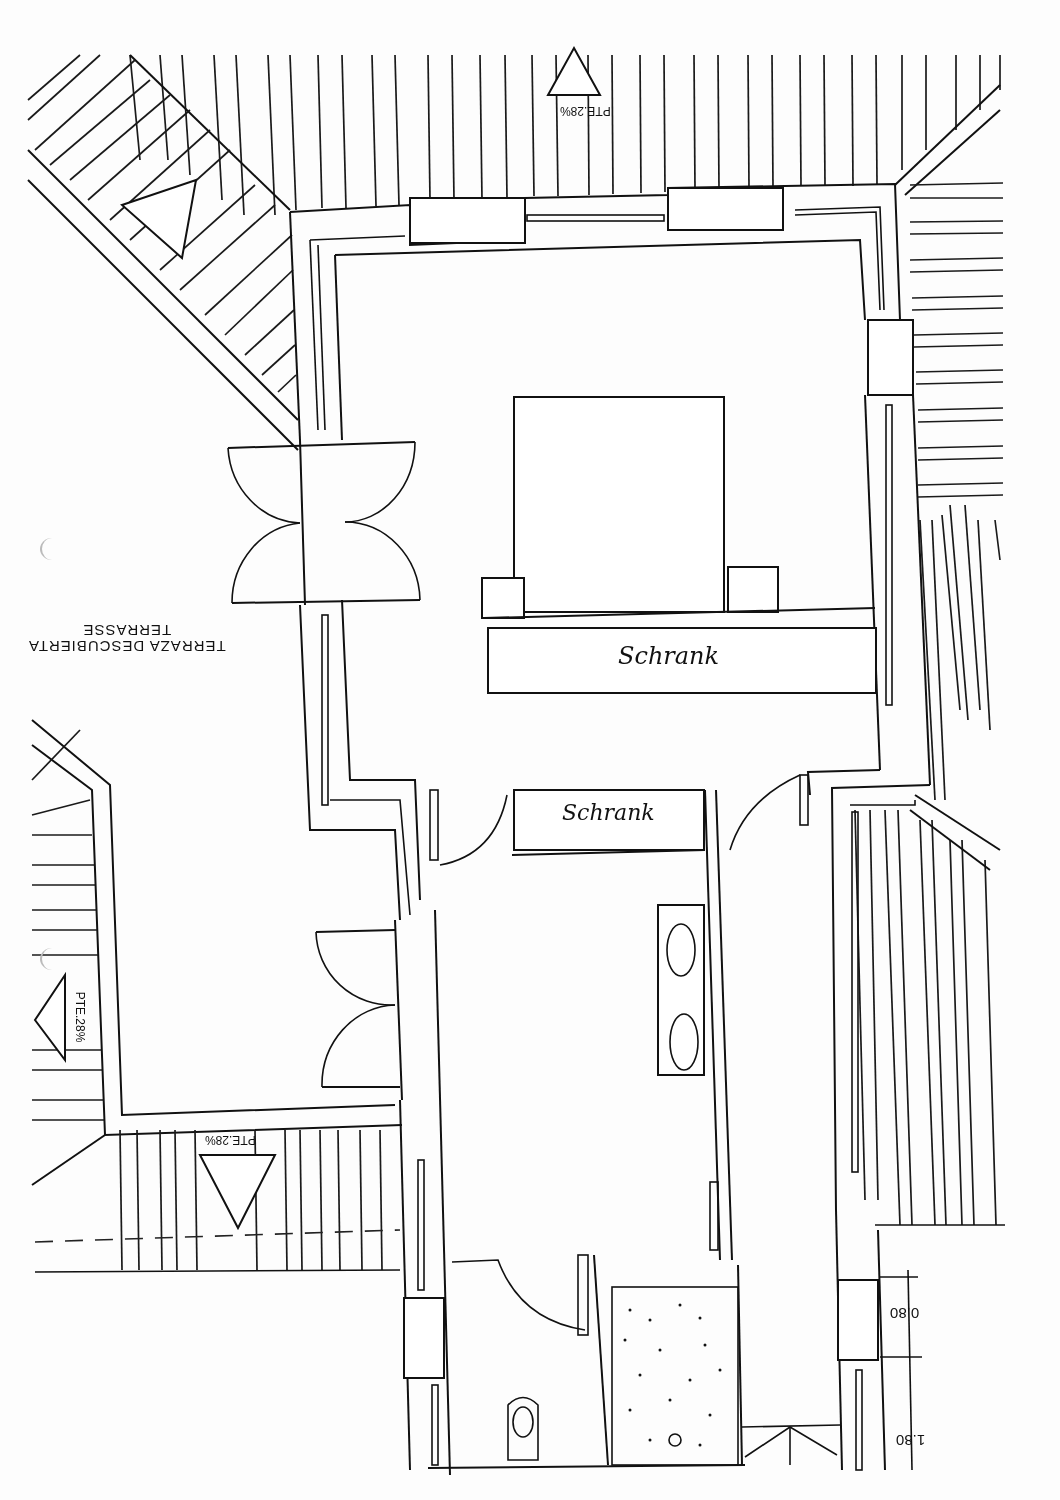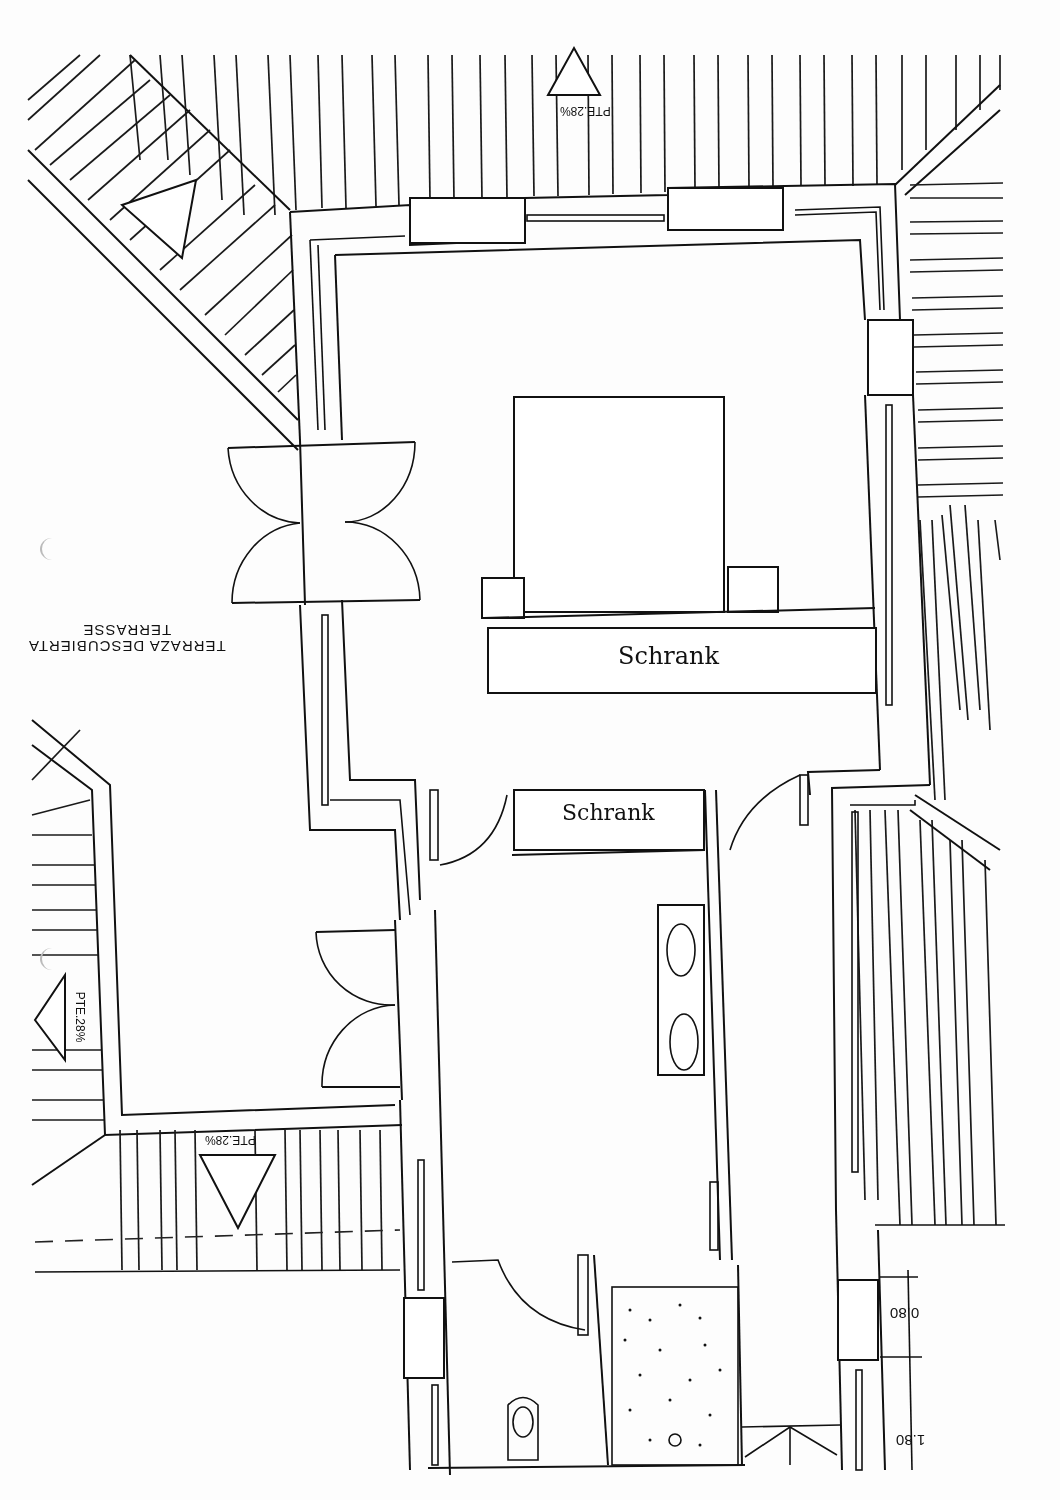--- a/index.html
+++ b/index.html
@@ -11,21 +11,21 @@
     .hatch { stroke: #1a1a1a; stroke-width: 1.7; }
     .dash { stroke: #222; stroke-width: 1.6; stroke-dasharray: 18 12; }
     .fillw { fill: #fff; stroke: #111; stroke-width: 2; }
     .lbl { position: absolute; font-family: "Liberation Sans", sans-serif; color: #111; white-space: nowrap; }
     .upside { transform: rotate(180deg); transform-origin: center; }
     .terrace { left: 28px; top: 622px; font-size: 15px; letter-spacing: 1px; text-align: center; line-height: 16px; }
     .slope { font-size: 12px; }
     .slope-top { left: 560px; top: 104px; }
     .slope-bot { left: 205px; top: 1133px; }
     .slope-left { left: 55px; top: 1010px; transform: rotate(90deg); }
-    .hand { font-family: "DejaVu Serif", serif; font-size: 24px; }
+    .hand { font-family: "DejaVu Serif", serif; font-style: italic; font-size: 24px; }
     .schrank1 { left: 618px; top: 642px; }
     .schrank2 { left: 562px; top: 800px; font-size: 22px; }
     .dim { font-size: 15px; }
     .dim1 { left: 890px; top: 1305px; }
     .dim2 { left: 896px; top: 1432px; }
     .punch { position: absolute; width: 22px; height: 22px; border-radius: 50%; border-left: 2px solid #bbb; }
   </style>
 </head>
 <body>
 

